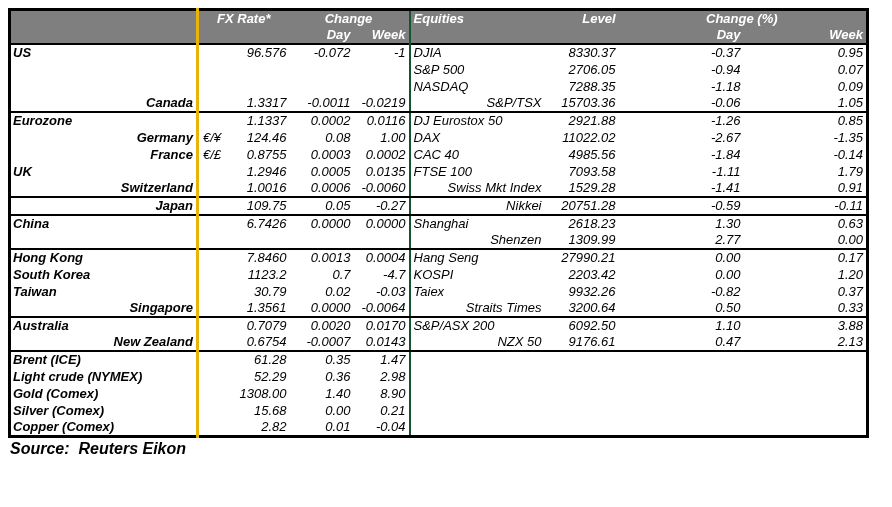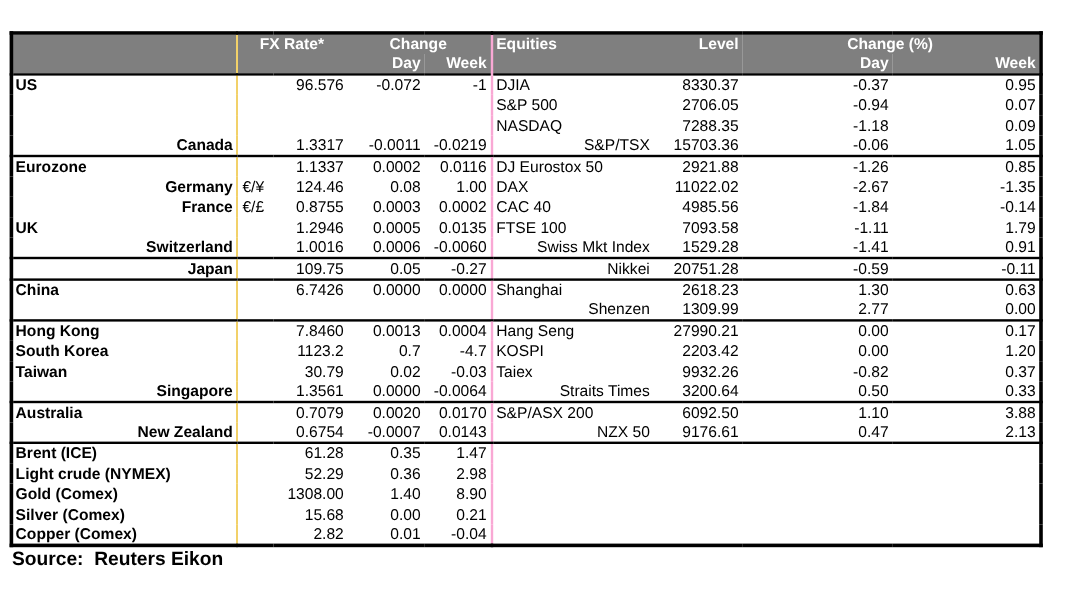--- a/index.html
+++ b/index.html
@@ -2,21 +2,21 @@
 <html><head>
 <meta charset="utf-8">
 <style>
   * { box-sizing: border-box; }
   html, body { margin: 0; padding: 0; }
   body {
     width: 892px; height: 507px;
     background: #ffffff; color: #000000;
     font-family: "Liberation Sans", "DejaVu Sans", sans-serif;
   }
-  .page { padding: 26px 0 0 8px; }
+  .page { padding: 8px 0 0 8px; font-style: italic; }
 
   table.market {
     border-collapse: collapse;
     table-layout: fixed;
     width: 858px;
     border: 3px solid #000;
     background: #fff;
   }
   th, td {
     font-size: 13px;
@@ -29,22 +29,22 @@
     text-align: left;
   }
   thead th {
     background: #7f7f7f;
     color: #ffffff;
     font-weight: bold;
     height: 16px;
   }
   thead { border-bottom: 2px solid #000; }
 
-  .v1 { border-right: 1px solid #eab308; }
-  .v2 { border-right: 2px solid #f9a8d4; }
+  .v1 { border-right: 3px solid #eab308; }
+  .v2 { border-right: 2px solid #14532d; }
 
   .h-center { text-align: center; }
   .h-left   { text-align: left; padding-left: 3px; }
   .h-right  { text-align: right; padding-right: 3px; }
 
   .c-country { font-weight: bold; padding-left: 2px; }
   .c-country.indent { padding-left: 11px; text-align: right; }
   .c-sym { padding-left: 4px; }
   .c-eqname { padding-left: 3px; }
   .c-num { text-align: right; padding-right: 3px; }

